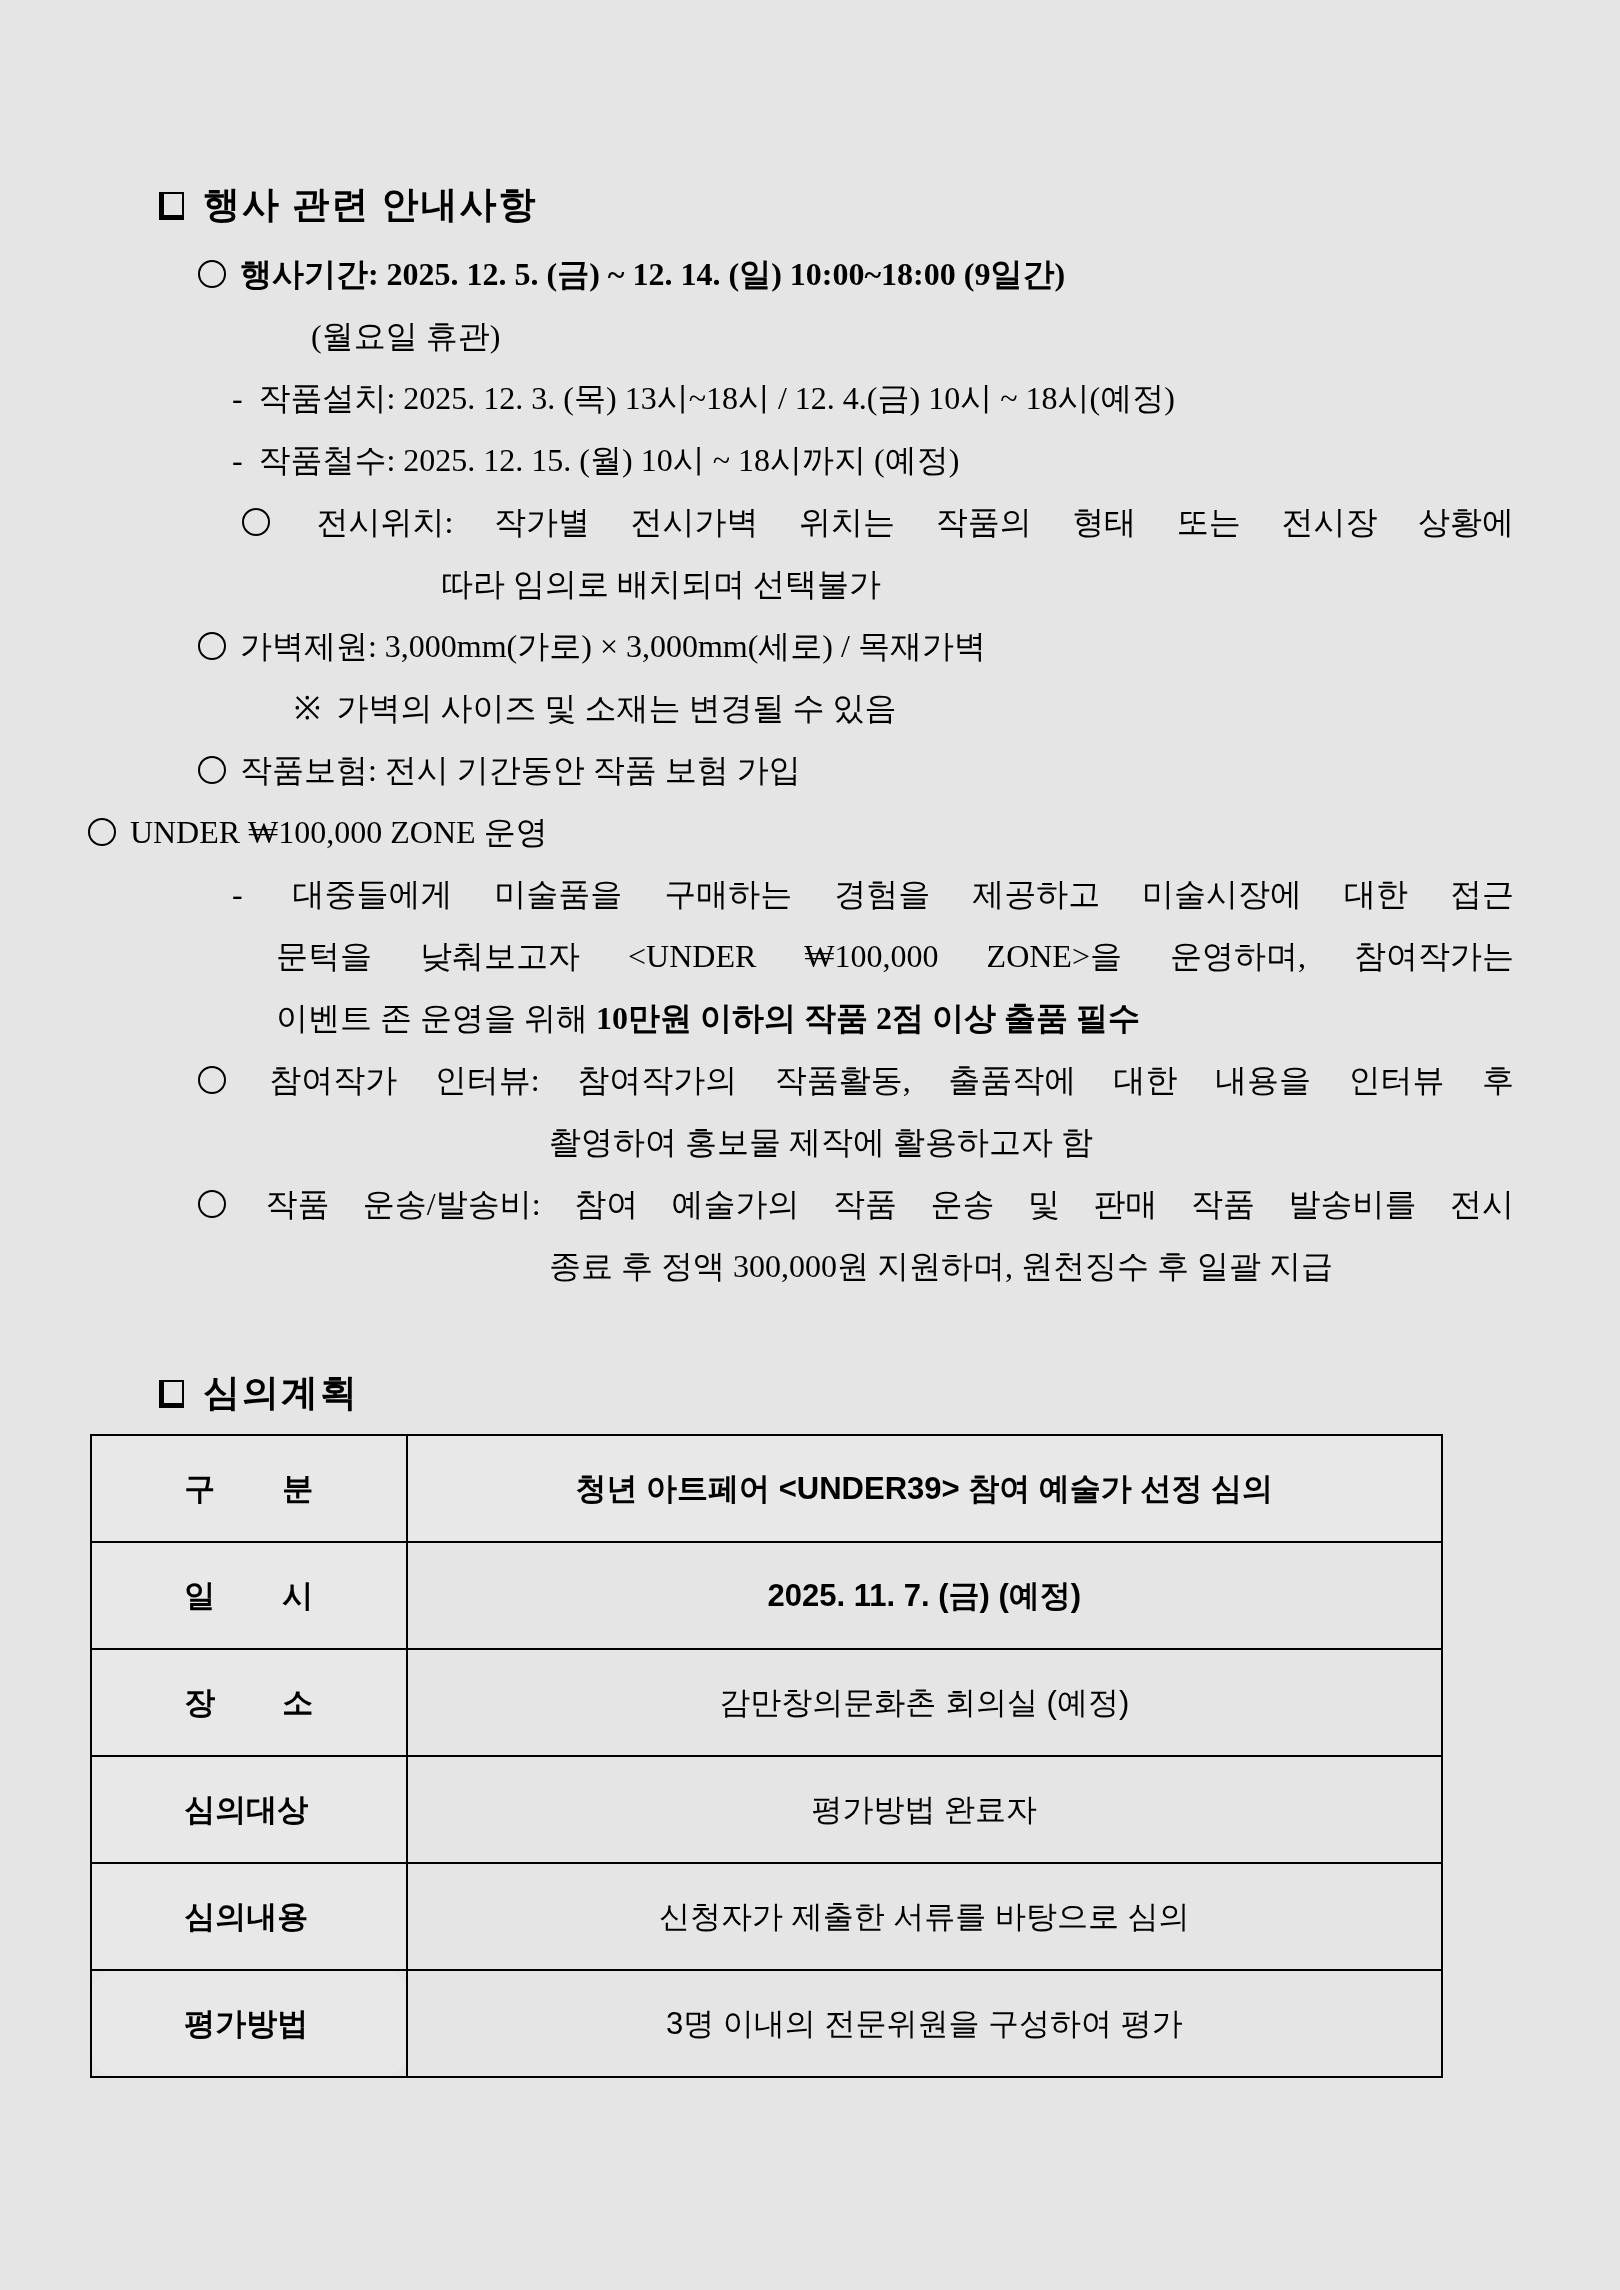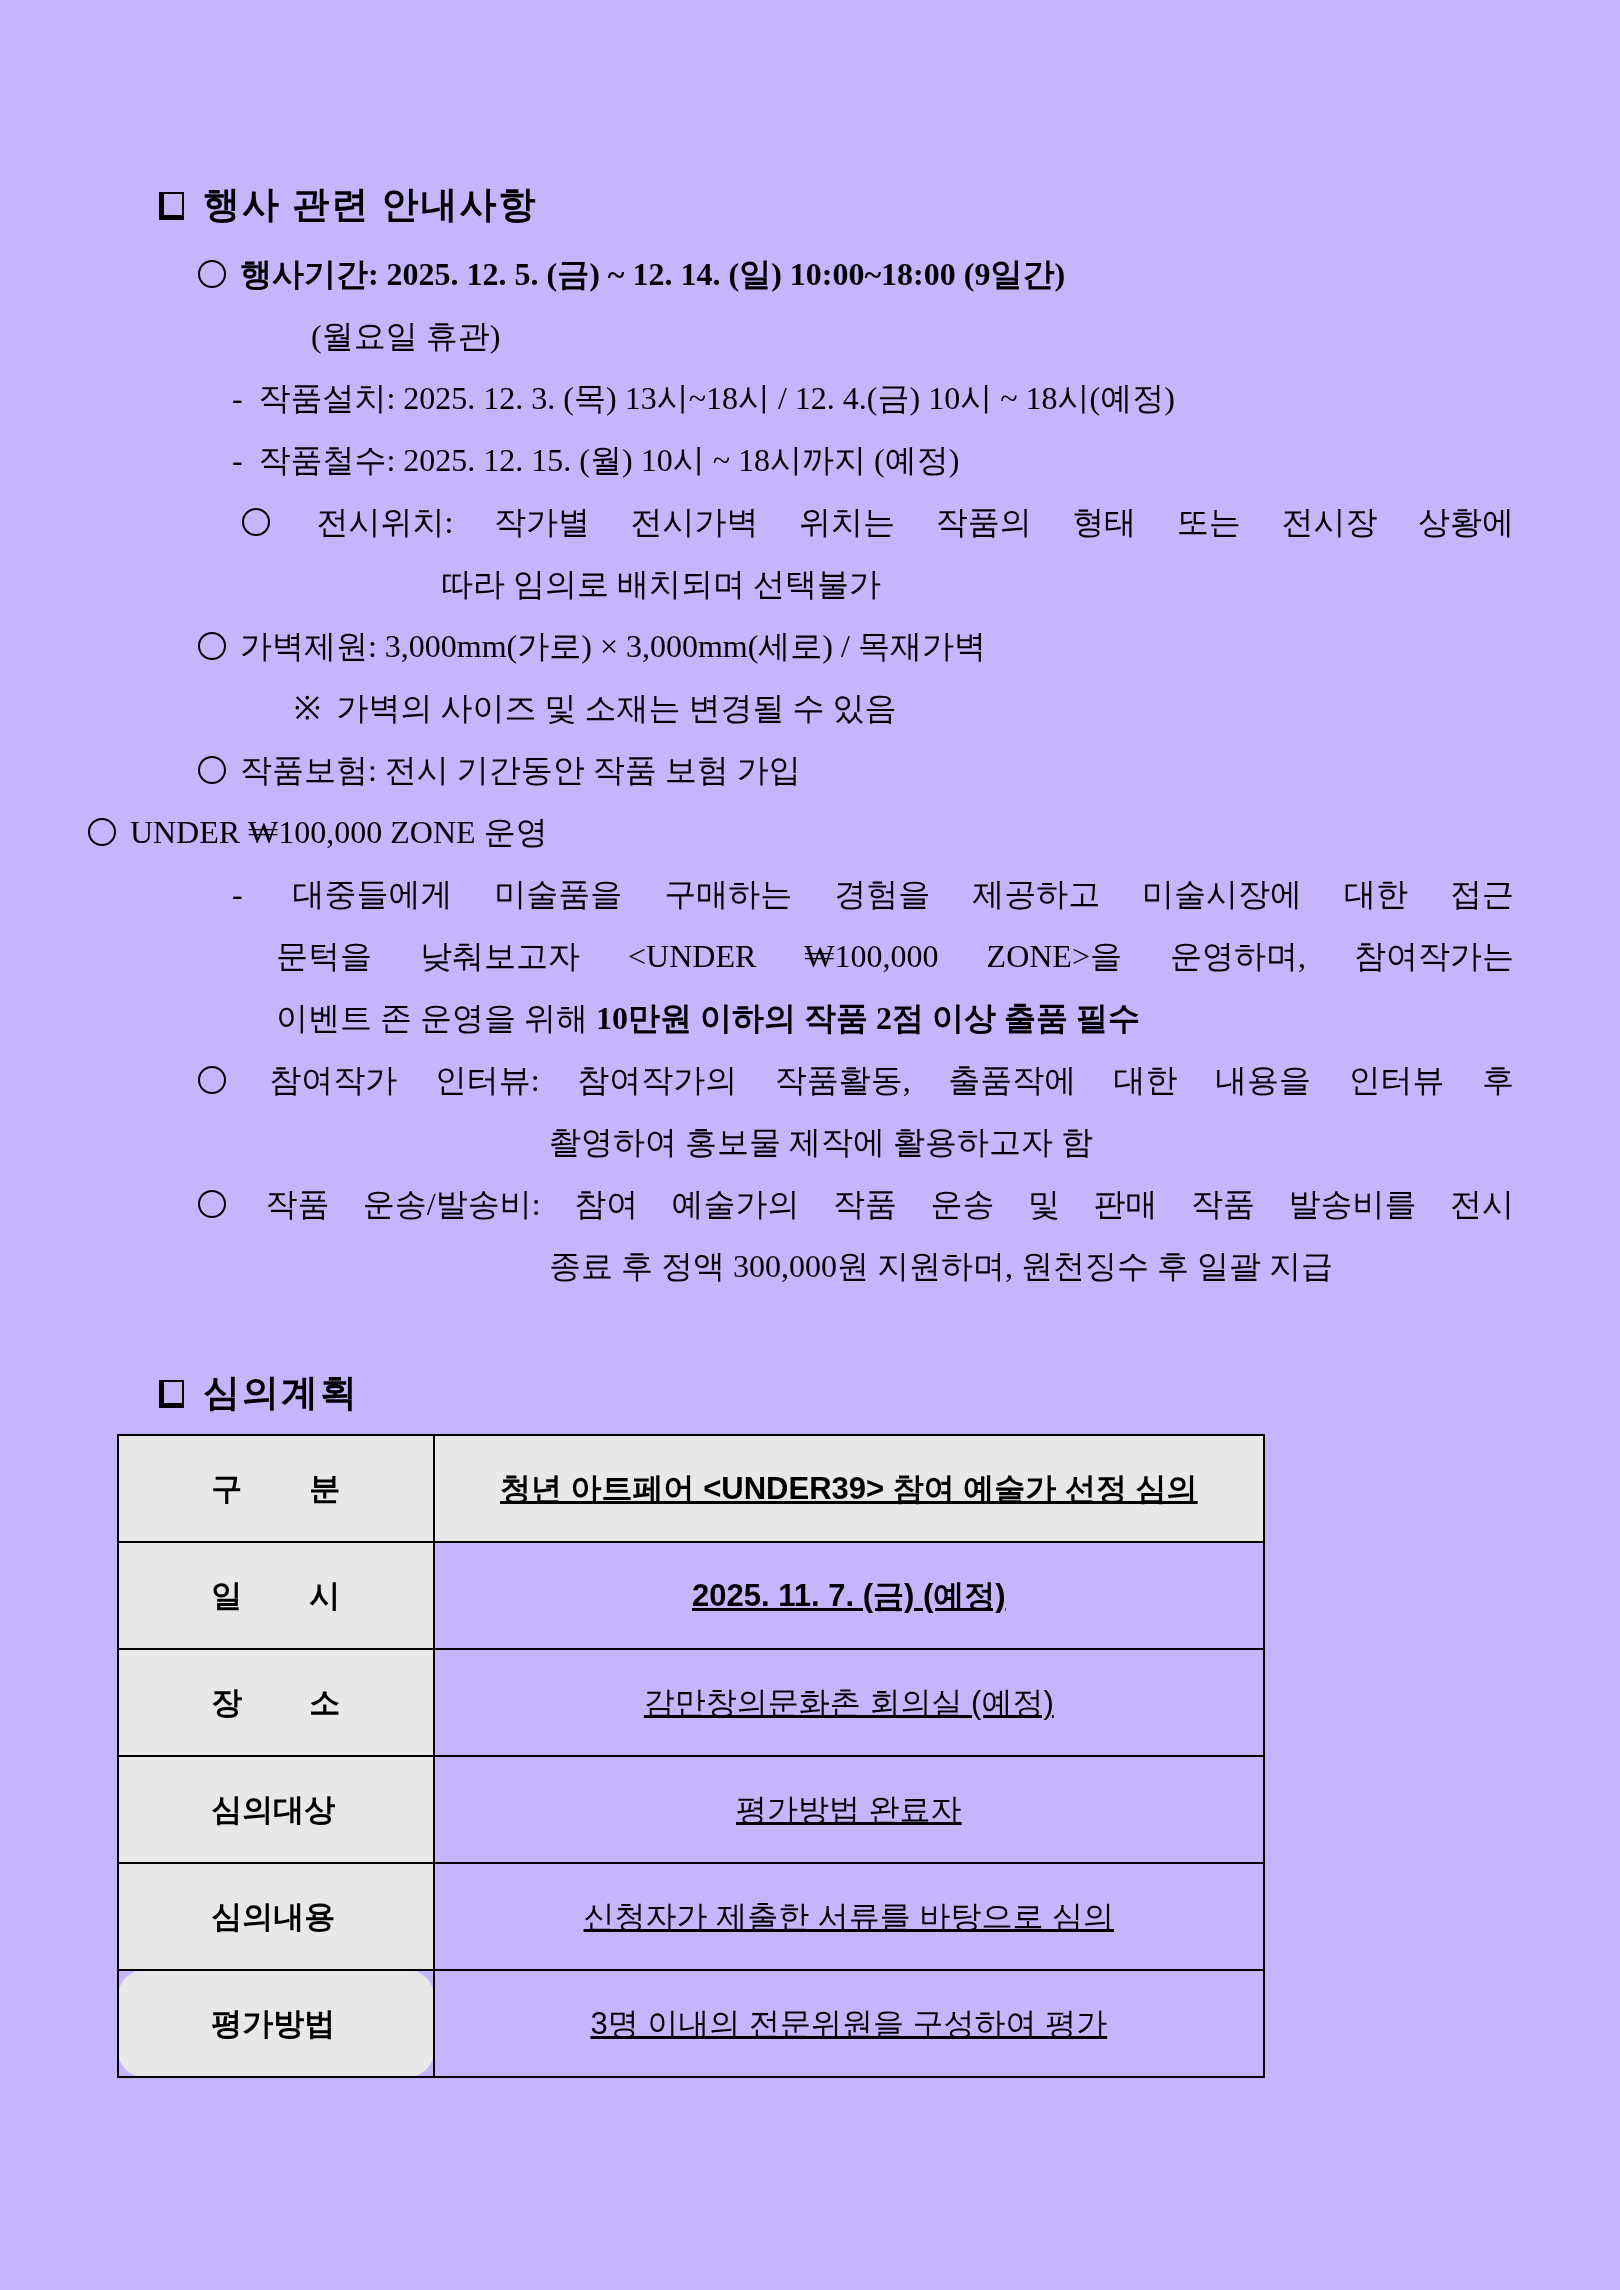--- a/index.html
+++ b/index.html
@@ -1,20 +1,20 @@
 <!DOCTYPE html>
 <html><head>
 <meta charset="utf-8">
 <style>
   html,body { margin:0; padding:0; background:#888; }
   .page {
     position:relative;
     width:1620px; height:2291px;
     margin:0 auto;
-    background:#c4b5fd;
+    background:#e5e5e5;
     color:#000000;
     box-sizing:border-box;
     padding-top:182px;
     font-family:"Liberation Serif","DejaVu Serif",serif;
     overflow:hidden;
   }
   .heading {
     padding-left:159px;
     font-size:37px;
     font-weight:bold;
@@ -53,26 +53,25 @@
     border:2.9px solid #000;
     border-radius:50%;
     margin-right:5.9px;
     vertical-align:-2.9px;
   }
   .marker-dash, .marker-ref { margin-right:7.8px; }
   .seg-bold { font-weight:bold; }
   .review-table {
     border-collapse:collapse;
     table-layout:fixed;
-    margin-left:117px;
+    margin-left:90px;
     margin-top:19.6px;
-    width:1148px;
+    width:1353px;
     border:2.9px solid #000;
     font-family:"Liberation Sans","DejaVu Sans",sans-serif;
-    text-decoration:underline;
   }
   .review-table td {
     border:2px solid #000;
     height:105px;
     padding:0 9.8px;
     text-align:center;
     vertical-align:middle;
     font-size:31px;
   }
   td.cell-label {

